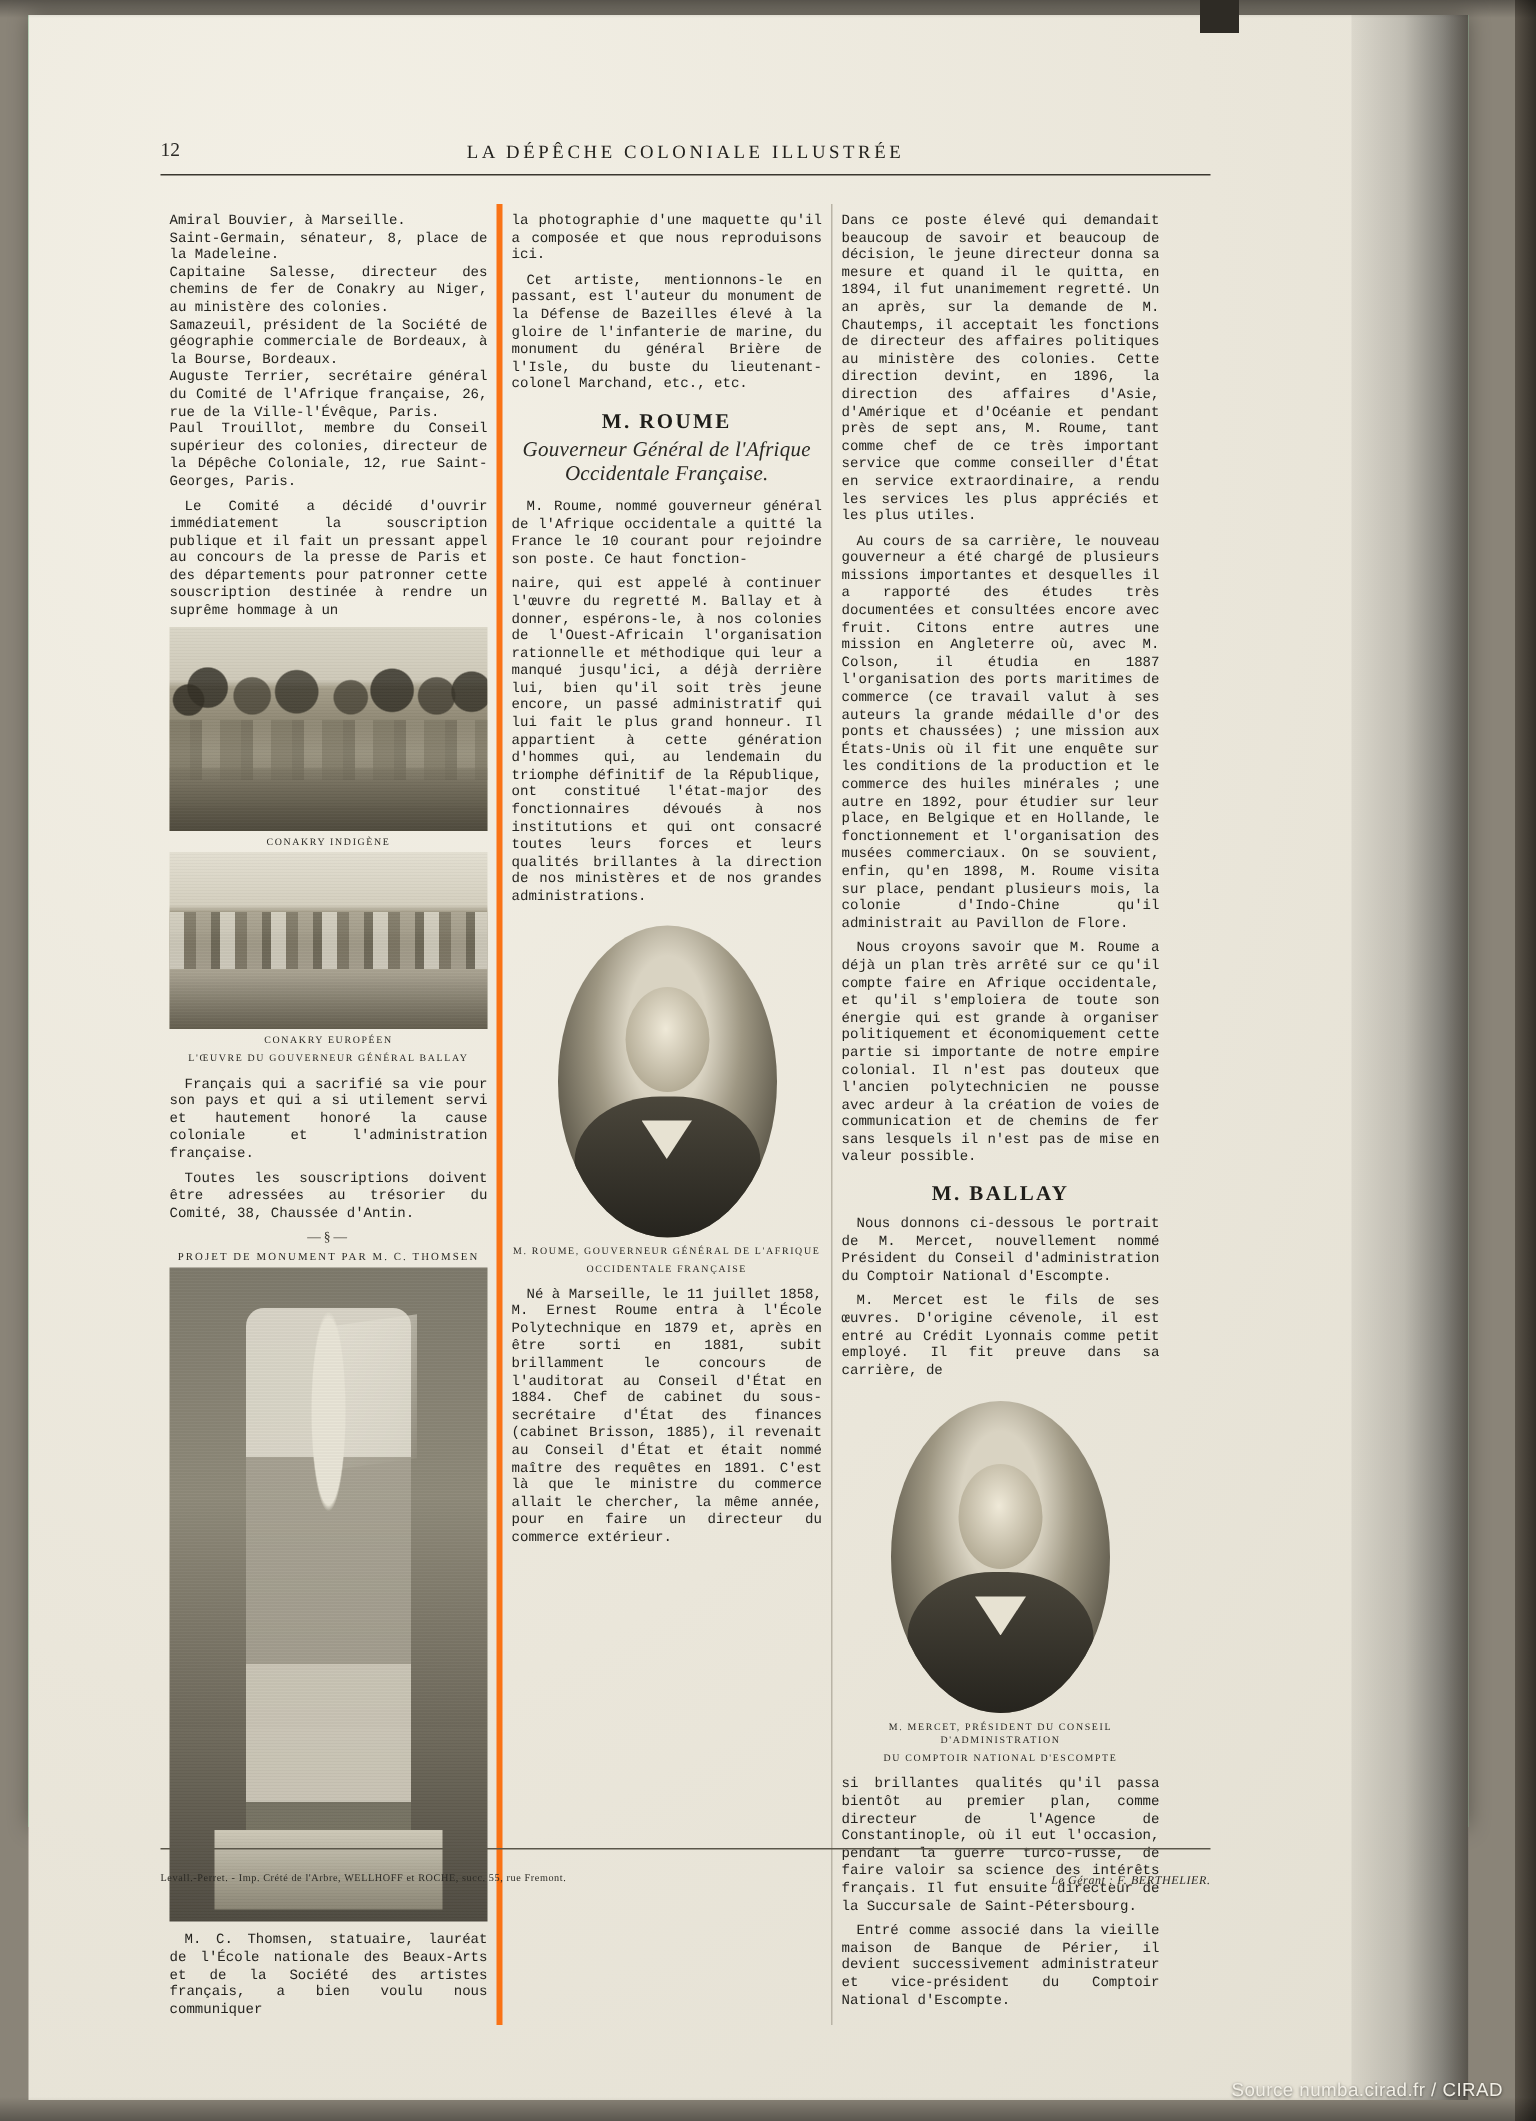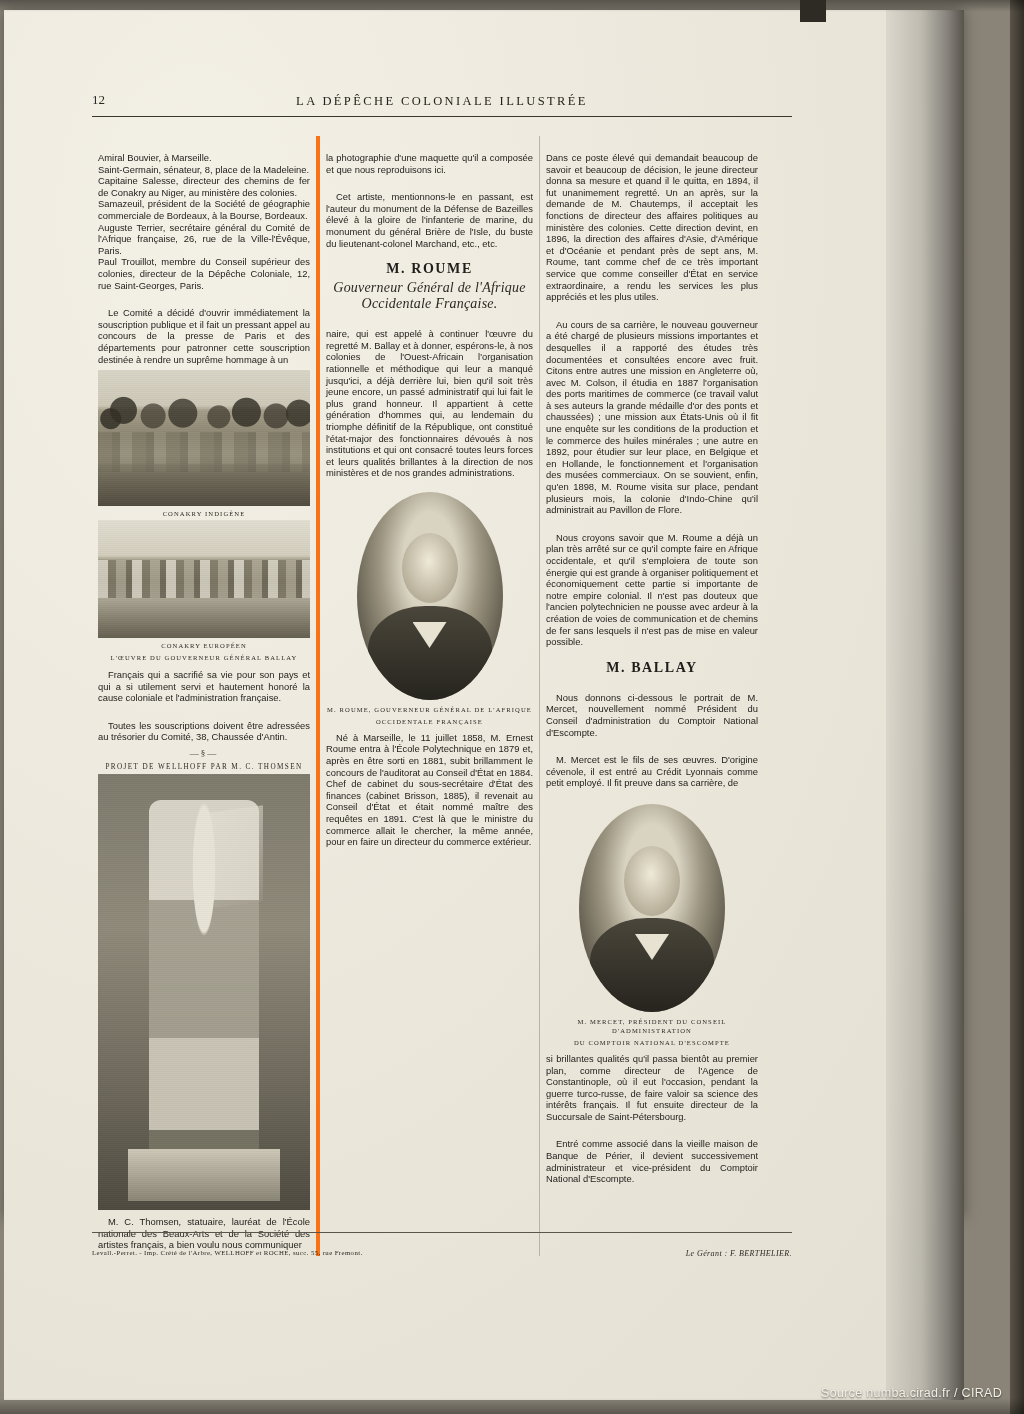--- a/index.html
+++ b/index.html
@@ -15,21 +15,21 @@
   }
   #page {
     position: relative;
     width: 1024px;
     height: 1414px;
     background: #8a8478;
   }
   
   .sheet {
     position: absolute;
-    left: 4px;
+    left: 19px;
     top: 10px;
     width: 960px;
     height: 1208px;
     background: #86efac;
     box-shadow: 0 0 14px rgba(0,0,0,0.35);
   }
   .sheet-inner {
     position: absolute;
     left: 0; top: 0;
     width: 960px;
@@ -108,27 +108,27 @@
     gap: 0;
   }
   .col {
     width: 224px;
     padding: 0 6px;
     box-sizing: border-box;
   }
   .col.c2 { border-left: 4px solid #f97316; border-right: 1px solid #b9b4a6; }
 
   p.t {
-    margin: 16px 0 5px 0;
+    margin: 5px 0 5px 0;
     font-size: 9.4px;
     line-height: 11.6px;
     text-align: justify;
     color: #24231f;
     text-indent: 10px;
-    font-family: Liberation Sans, sans-serif;
+    font-family: Liberation Mono, monospace;
   }
   p.t.noind { text-indent: 0; }
 
   h2.head {
     text-align: center;
     font-size: 14px;
     letter-spacing: 1.6px;
     margin: 12px 0 3px 0;
     color: #1f1e1a;
     font-weight: bold;
@@ -353,39 +353,40 @@
             <div class="roofs"></div>
             <div class="road"></div>
             <div class="grain"></div>
           </div>
           <div class="caption">CONAKRY EUROPÉEN</div>
           <div class="caption">L'ŒUVRE DU GOUVERNEUR GÉNÉRAL BALLAY</div>
 
           <p class="t" style="margin-top:7px">Français qui a sacrifié sa vie pour son pays et qui a si utilement servi et hautement honoré la cause coloniale et l'administration française.</p>
           <p class="t">Toutes les souscriptions doivent être adressées au trésorier du Comité, 38, Chaussée d'Antin.</p>
           <div class="divider-dot">—§—</div>
-          <div class="caption big">PROJET DE WELLHOFF PAR M. C. THOMSEN</div>
+          <div class="caption big">PROJET DE MONUMENT PAR M. C. THOMSEN</div>
 
           <div class="photo statue">
             <div class="flag"></div>
             <div class="figure"></div>
             <div class="plinth"></div>
             <div class="grain"></div>
           </div>
 
           <p class="t" style="margin-top:6px">M. C. Thomsen, statuaire, lauréat de l'École nationale des Beaux-Arts et de la Société des artistes français, a bien voulu nous communiquer</p>
         </div>
 
         <div class="col c2">
           <p class="t noind">la photographie d'une maquette qu'il a composée et que nous reproduisons ici.</p>
           <p class="t">Cet artiste, mentionnons-le en passant, est l'auteur du monument de la Défense de Bazeilles élevé à la gloire de l'infanterie de marine, du monument du général Brière de l'Isle, du buste du lieutenant-colonel Marchand, etc., etc.</p>
 
           <h2 class="head">M. ROUME</h2>
           <div class="sub">Gouverneur Général de l'Afrique Occidentale Française.</div>
 
+          <p class="t">M. Roume, nommé gouverneur général de l'Afrique occidentale a quitté la France le 10 courant pour rejoindre son poste. Ce haut fonction-</p>
           <p class="t noind">naire, qui est appelé à continuer l'œuvre du regretté M. Ballay et à donner, espérons-le, à nos colonies de l'Ouest-Africain l'organisation rationnelle et méthodique qui leur a manqué jusqu'ici, a déjà derrière lui, bien qu'il soit très jeune encore, un passé administratif qui lui fait le plus grand honneur. Il appartient à cette génération d'hommes qui, au lendemain du triomphe définitif de la République, ont constitué l'état-major des fonctionnaires dévoués à nos institutions et qui ont consacré toutes leurs forces et leurs qualités brillantes à la direction de nos ministères et de nos grandes administrations.</p>
 
           <div style="height:8px"></div>
           <div class="portrait">
             <div class="body"></div>
             <div class="head"></div>
             <div class="collar"></div>
             <div class="grain"></div>
           </div>
           <div class="caption" style="margin-top:5px">M. ROUME, GOUVERNEUR GÉNÉRAL DE L'AFRIQUE</div>

